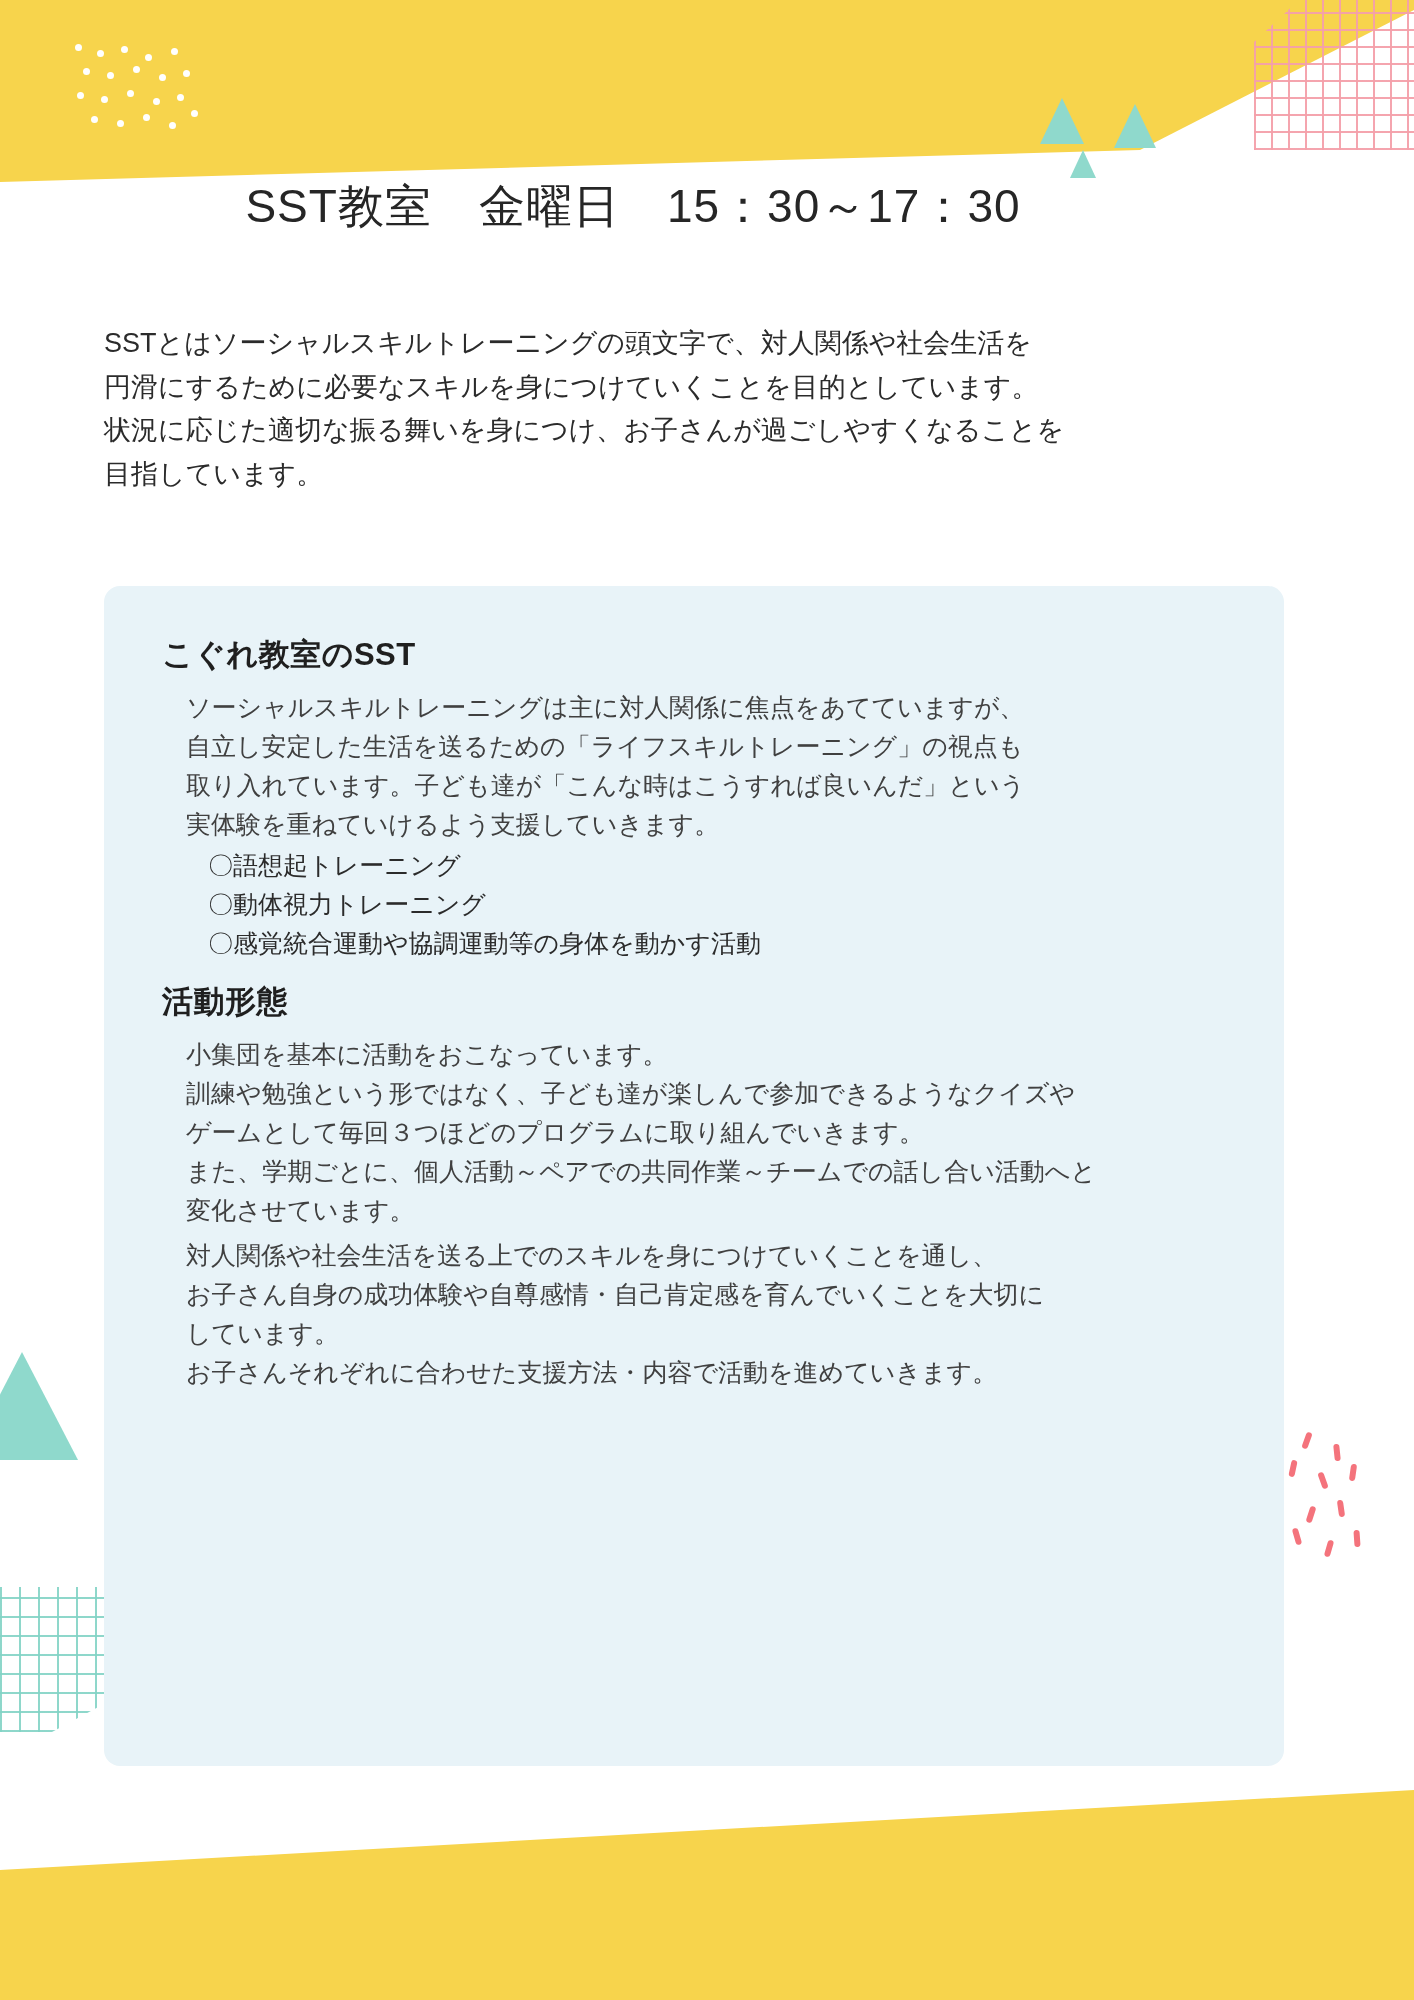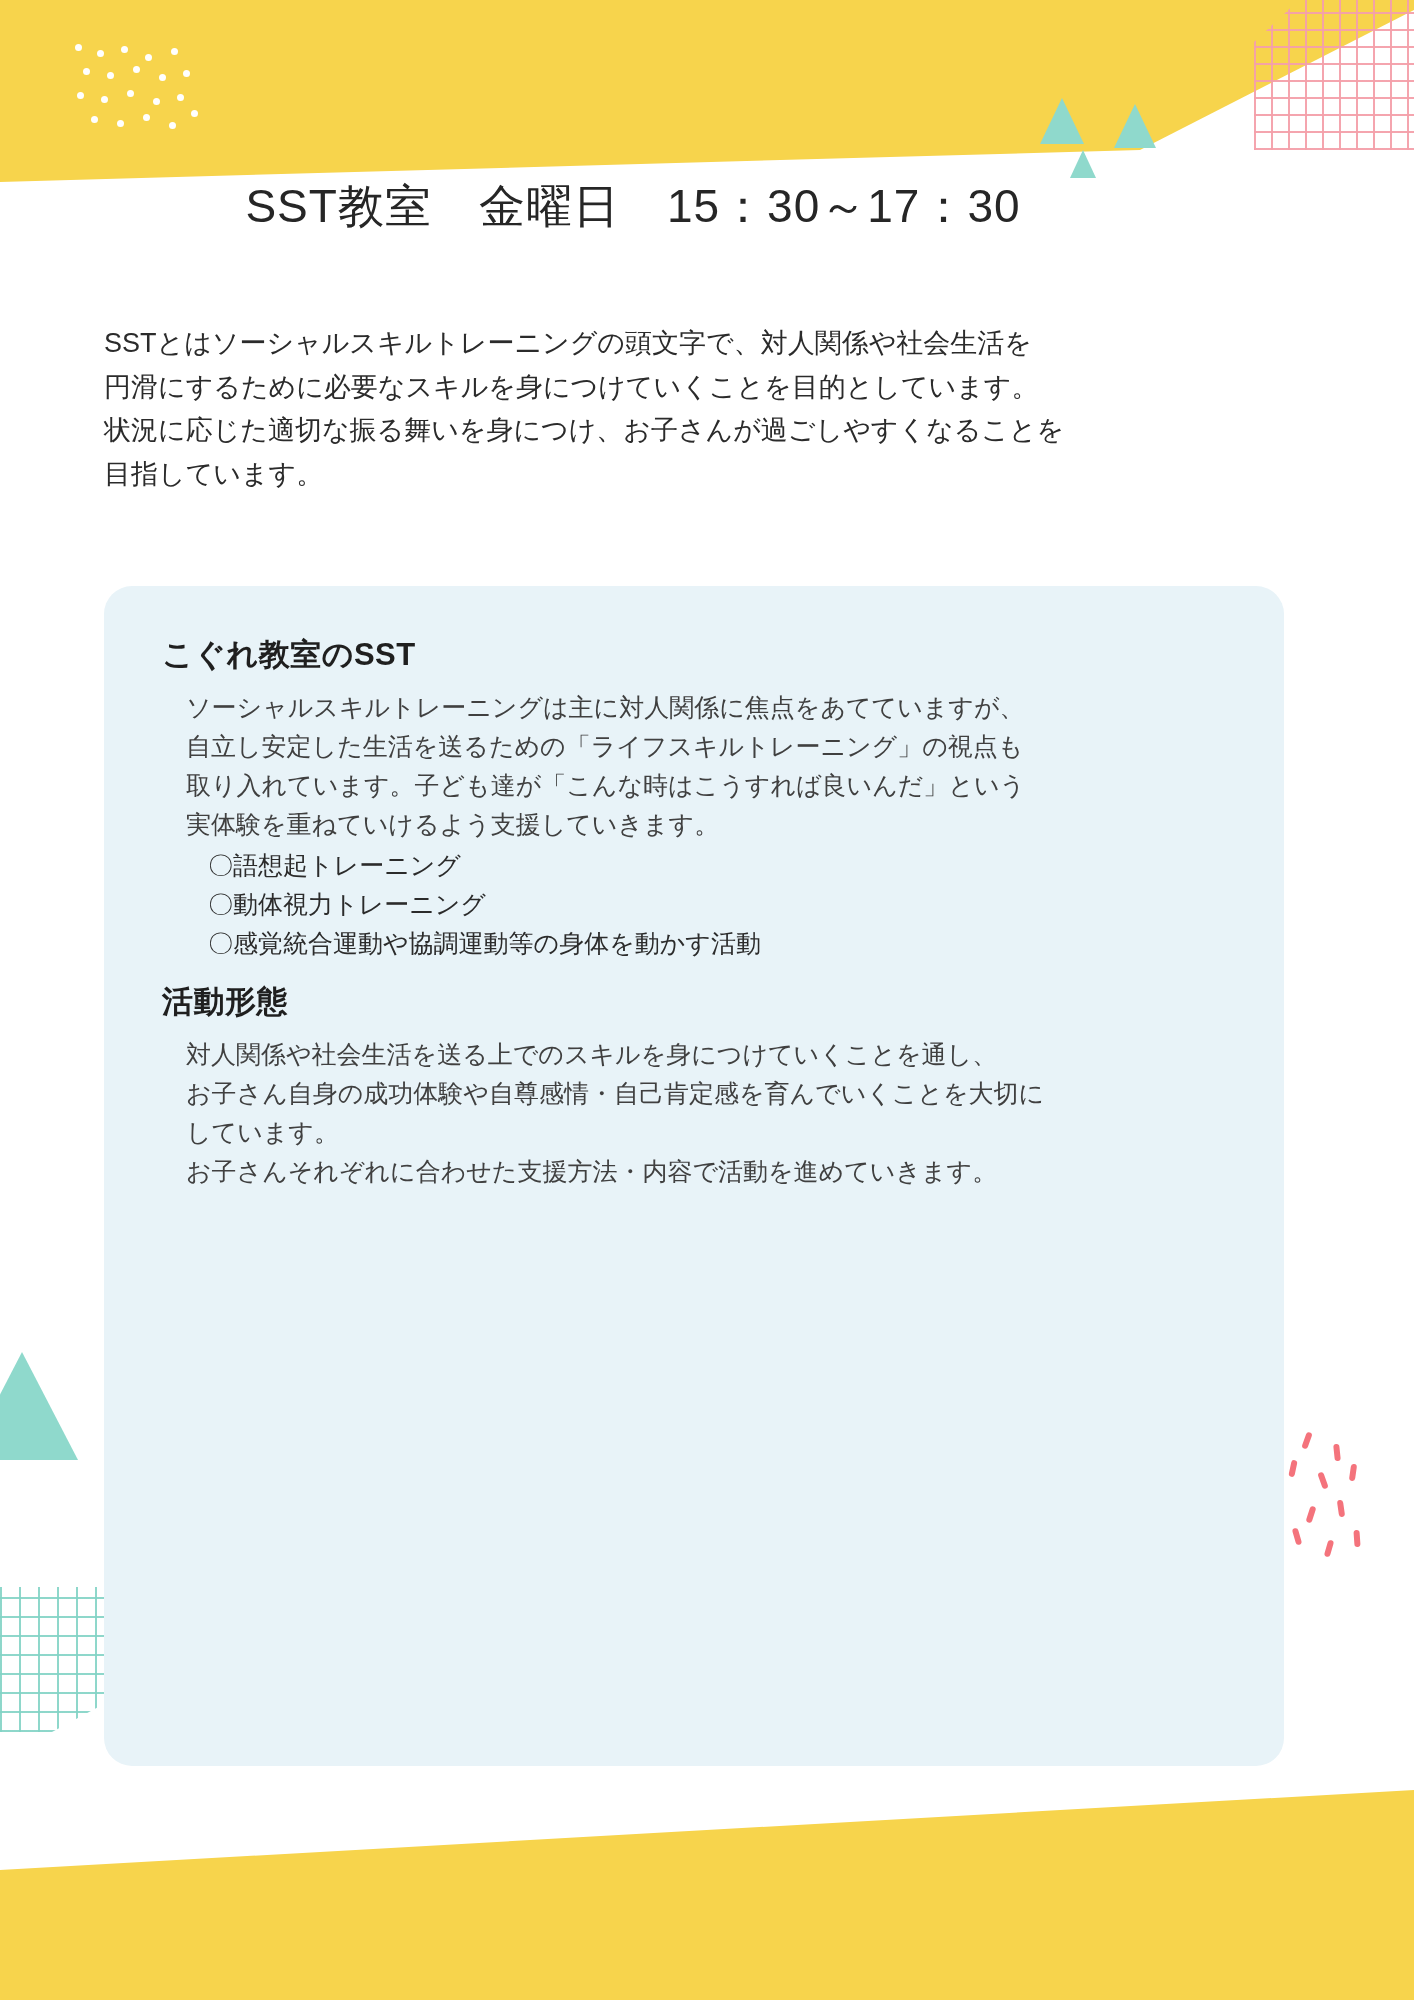--- a/index.html
+++ b/index.html
@@ -104,21 +104,21 @@
     line-height: 1.62;
     color: #2b2b2b;
     white-space: pre-line;
   }
 
   .card {
     position: absolute;
     top: 586px; left: 104px;
     width: 1180px; height: 1180px;
     background: #e8f3f8;
-    border-radius: 28px;
+    border-radius: 16px;
   }
 
   .card-inner { position: absolute; inset: 0; padding: 30px 40px; box-sizing: border-box; }
 
   .section { margin-bottom: 6px; }
 
   .sec-head {
     font-size: 31px;
     font-weight: bold;
     color: #1f1f1f;
@@ -220,20 +220,25 @@
 実体験を重ねていけるよう支援していきます。</div>
         <div class="bullet-list">
           <div>〇語想起トレーニング</div>
           <div>〇動体視力トレーニング</div>
           <div>〇感覚統合運動や協調運動等の身体を動かす活動</div>
         </div>
       </div>
 
       <div class="section">
         <div class="sec-head">活動形態</div>
+        <div class="sec-body">小集団を基本に活動をおこなっています。
+訓練や勉強という形ではなく、子ども達が楽しんで参加できるようなクイズや
+ゲームとして毎回３つほどのプログラムに取り組んでいきます。
+また、学期ごとに、個人活動～ペアでの共同作業～チームでの話し合い活動へと
+変化させています。</div>
       </div>
 
       <div class="section">
         <div class="sec-body">対人関係や社会生活を送る上でのスキルを身につけていくことを通し、
 お子さん自身の成功体験や自尊感情・自己肯定感を育んでいくことを大切に
 しています。
 お子さんそれぞれに合わせた支援方法・内容で活動を進めていきます。</div>
       </div>
 
     </div>

